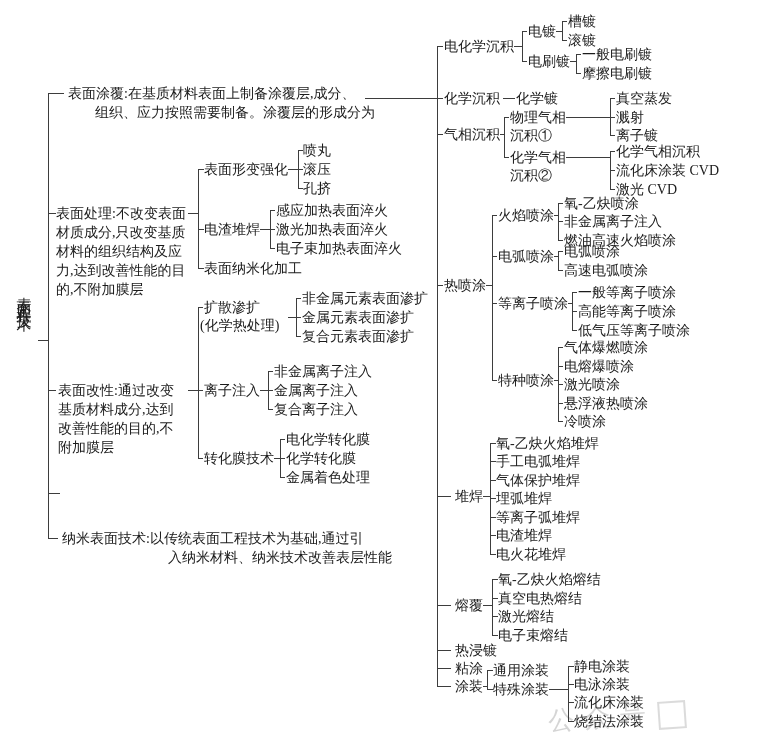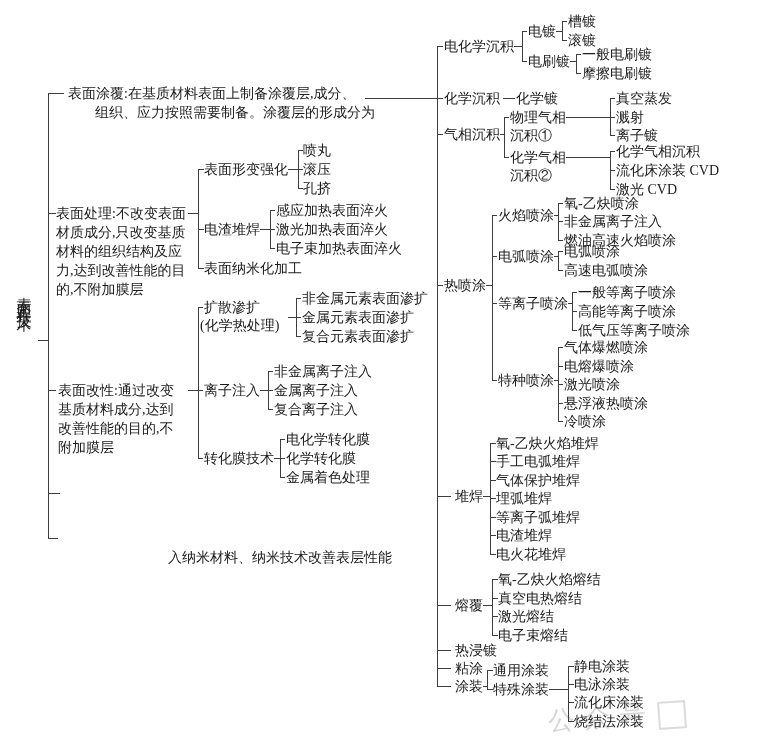--- a/index.html
+++ b/index.html
@@ -203,20 +203,21 @@
   <div class="t" style="left:204px;top:383px">离子注入</div>
   <div class="t" style="left:274px;top:364px">非金属离子注入</div>
   <div class="t" style="left:274px;top:383px">金属离子注入</div>
   <div class="t" style="left:274px;top:402px">复合离子注入</div>
 
   <div class="t" style="left:204px;top:451px">转化膜技术</div>
   <div class="t" style="left:286px;top:432px">电化学转化膜</div>
   <div class="t" style="left:286px;top:451px">化学转化膜</div>
   <div class="t" style="left:286px;top:470px">金属着色处理</div>
 
+  <div class="t" style="left:62px;top:531px">纳米表面技术:以传统表面工程技术为基础,通过引</div>
   <div class="t" style="left:168px;top:550px">入纳米材料、纳米技术改善表层性能</div>
 
   <div class="t" style="left:444px;top:39px">电化学沉积</div>
   <div class="t" style="left:528px;top:24px">电镀</div>
   <div class="t" style="left:568px;top:14px">槽镀</div>
   <div class="t" style="left:568px;top:33px">滚镀</div>
   <div class="t" style="left:528px;top:54px">电刷镀</div>
   <div class="t" style="left:582px;top:47px">一般电刷镀</div>
   <div class="t" style="left:582px;top:66px">摩擦电刷镀</div>
 

